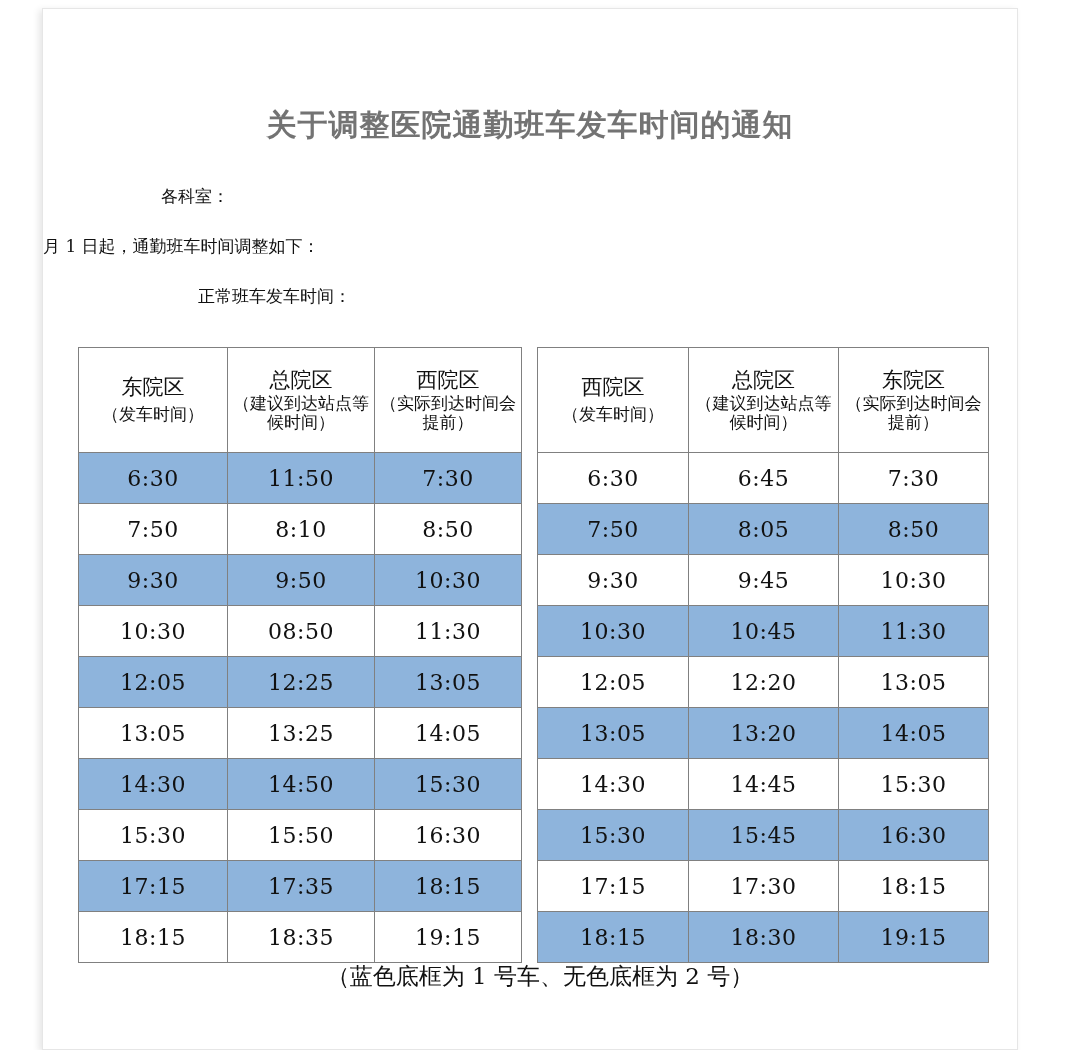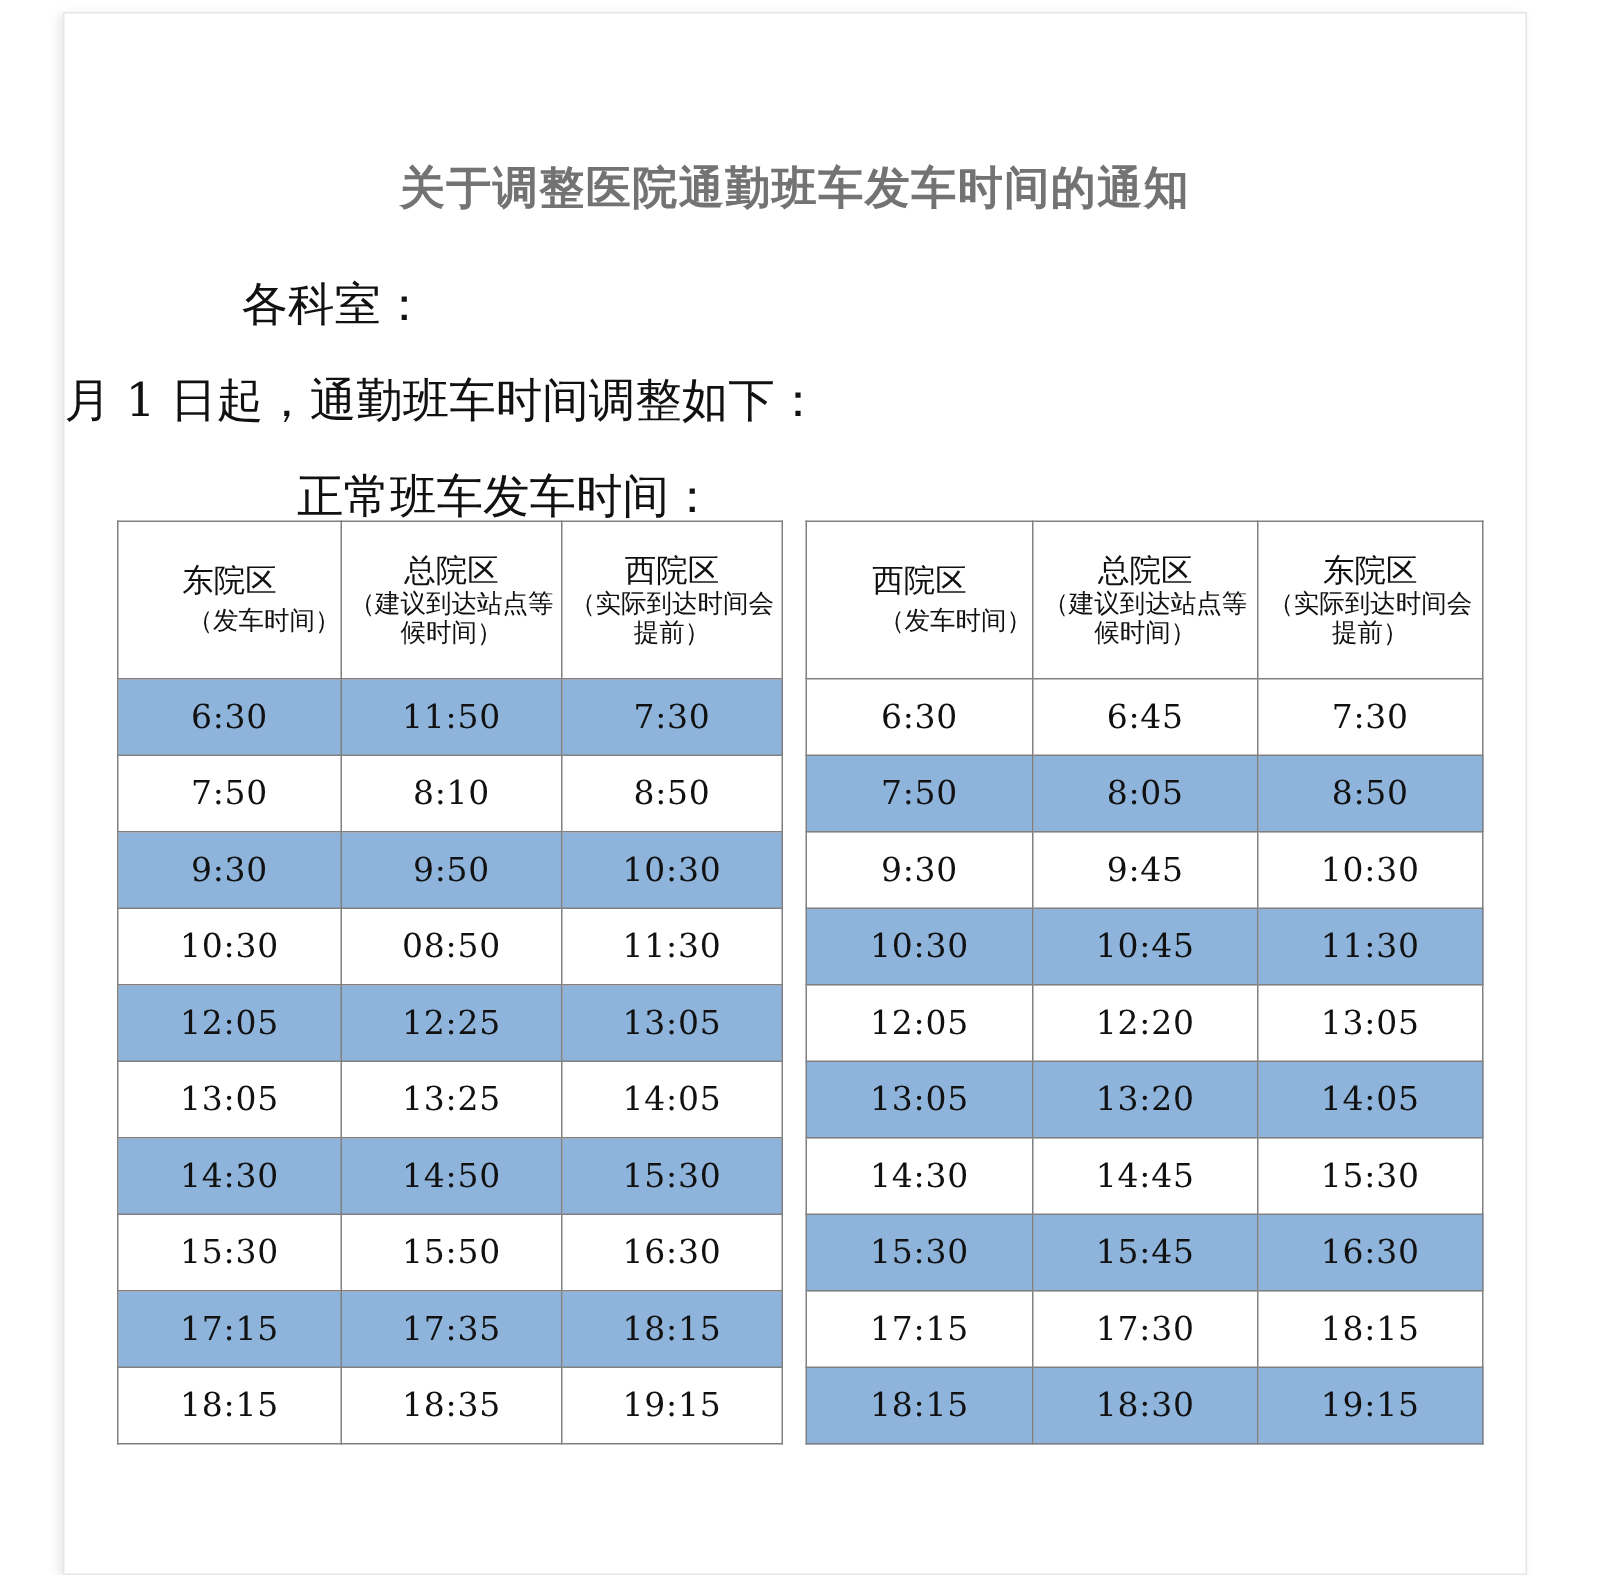--- a/index.html
+++ b/index.html
@@ -34,21 +34,21 @@
     font-size: 30px;
     font-weight: bold;
     letter-spacing: 1px;
     color: #737373;
     margin: 0;
     padding-top: 96px;
     font-family: "DejaVu Sans", "Liberation Sans", sans-serif;
   }
 
   .para {
-    font-size: 31px;
+    font-size: 17px;
     color: #111;
     line-height: 1.0;
     margin: 0;
     white-space: nowrap;
   }
   .para-salutation {
     padding-left: 118px;
     padding-top: 42px;
   }
   .para-body1 {
@@ -98,21 +98,21 @@
   .hdr-main {
     display: block;
     font-size: 21px;
     white-space: nowrap;
   }
   .hdr-sub {
     display: block;
     font-size: 17px;
     margin-top: 3px;
   }
-  .hdr-sub-1line { margin-top: 6px; text-align: right; }
+  .hdr-sub-1line { margin-top: 6px; }
 
   .time-cell {
     height: 50px;
     font-size: 22px;
     letter-spacing: 0.5px;
   }
   .row-blue td { background: #8EB4DC; }
   .row-plain td { background: #ffffff; }
 
   
@@ -297,14 +297,15 @@
           <tr class="row-blue">
             <td class="time-cell">18:15</td>
             <td class="time-cell">18:30</td>
             <td class="time-cell">19:15</td>
           </tr>
         </tbody>
     </table>
 
   </div>
 
+  <div class="footnote">（蓝色底框为 1 号车、无色底框为 2 号）</div>
 
 </div>
 
 </body></html>

